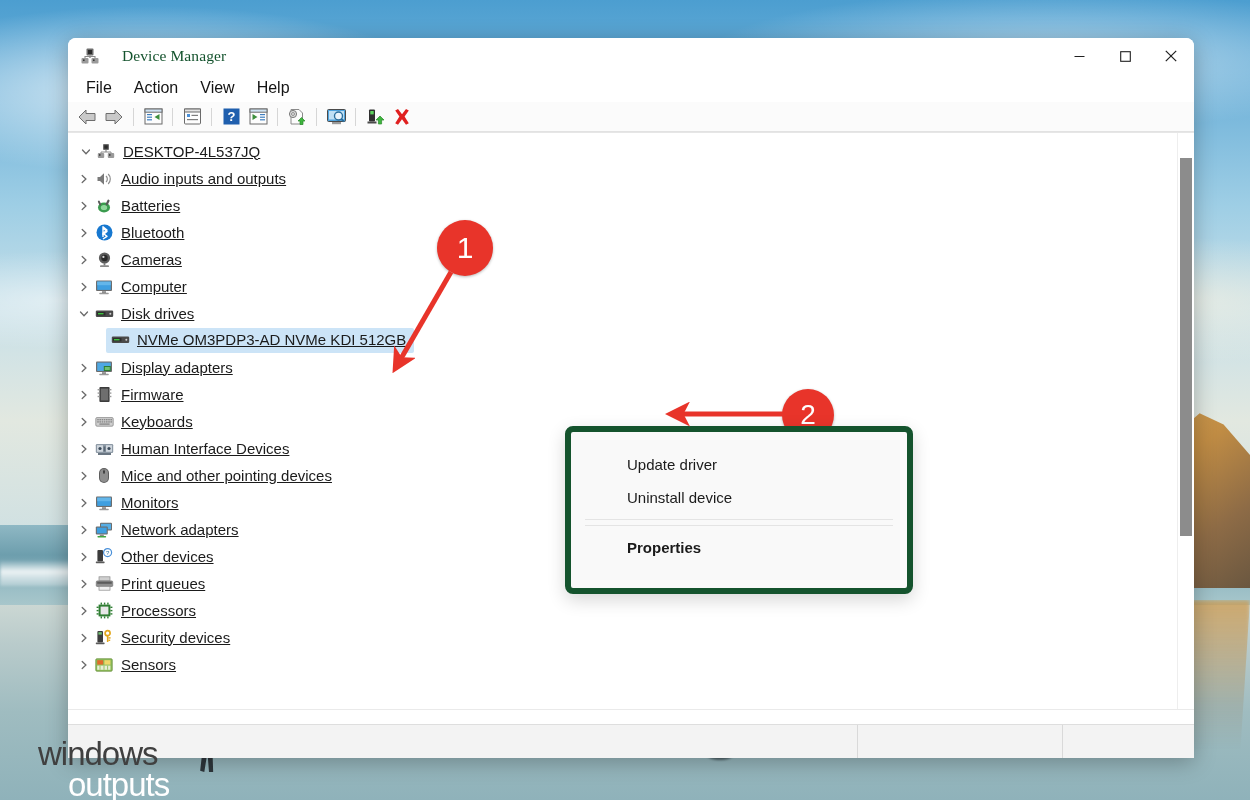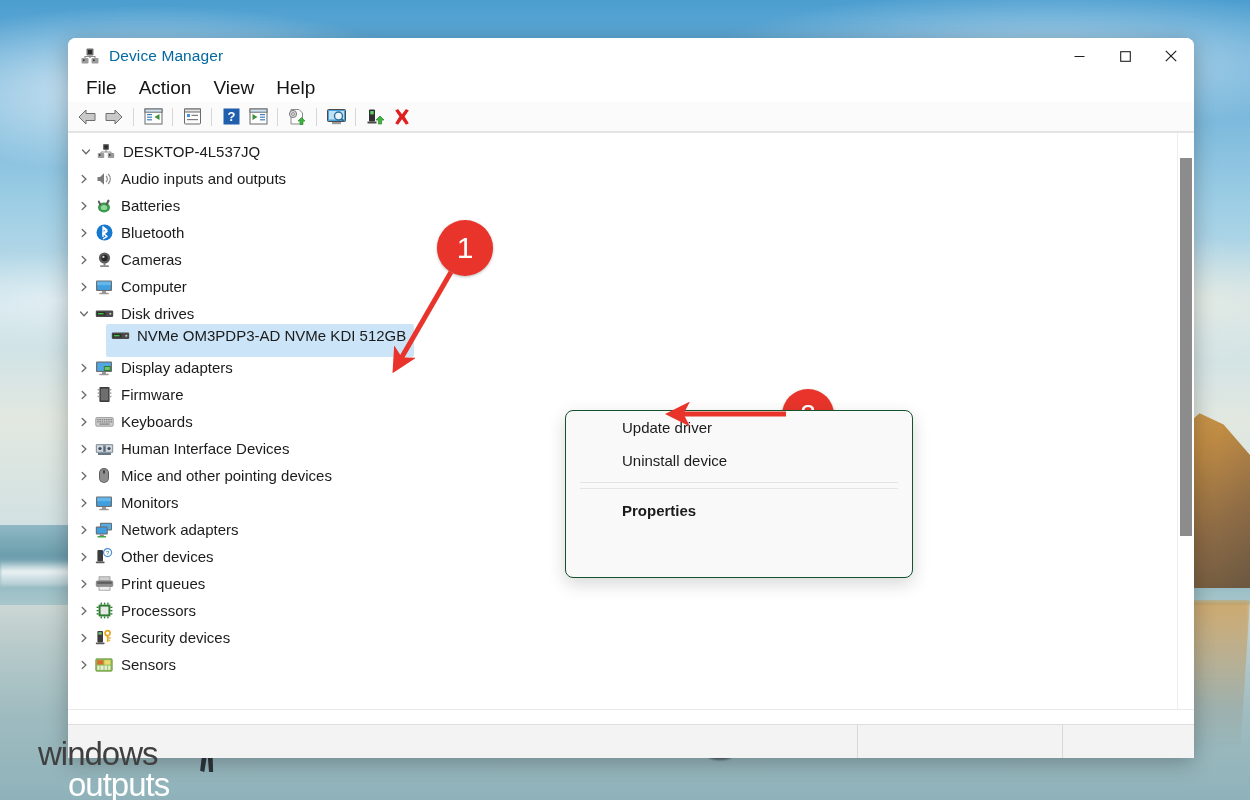--- a/index.html
+++ b/index.html
@@ -74,37 +74,38 @@
     display: flex; flex-direction: column;
   }
 
   
   .titlebar {
     height: 36px; display: flex; align-items: center;
     background: #ffffff; flex: 0 0 36px;
   }
   .title-icon { width: 20px; height: 20px; margin: 0 9px 0 12px; flex: 0 0 auto; position: relative; }
   .title-text {
-    font-size: 15.5px; color: #0369a1; letter-spacing: .1px;
-    font-family: Liberation Sans, sans-serif;
+    font-size: 15.5px; color: #14532d; letter-spacing: .1px;
+    font-family: Liberation Serif, serif;
+    margin-left: 13px;
   }
   .winctrls { margin-left: auto; display: flex; height: 36px; }
   .winbtn {
     width: 46px; height: 36px; display: flex; align-items: center; justify-content: center;
     cursor: default; color: #202020;
   }
   .winbtn svg { display: block; }
 
   
   .menubar {
     height: 28px; flex: 0 0 28px; display: flex; align-items: center;
     padding-left: 8px; background: #ffffff; gap: 2px;
   }
   .menuitem {
-    font-size: 19px; color: #141414; padding: 3px 10px; border-radius: 3px;
+    font-size: 16px; color: #141414; padding: 3px 10px; border-radius: 3px;
     cursor: default;
   }
 
   
   .toolbar {
     height: 30px; flex: 0 0 30px; display: flex; align-items: center;
     background: #fbfbfb; border-bottom: 1px solid #e2e2e2;
     padding-left: 6px; gap: 1px;
   }
   .tb-btn {
@@ -114,39 +115,39 @@
   .tb-sep { width: 1px; height: 18px; background: #d6d6d6; margin: 0 5px; }
 
   
   .content {
     flex: 1 1 auto; position: relative; display: flex; overflow: hidden;
     background: #ffffff;
     border-top: 1px solid #e6e6e6;
   }
   .tree {
     flex: 1 1 auto; padding-top: 5px; position: relative; overflow: hidden;
-    font-size: 15px; color: #1b1b1b;
+    font-size: 15px; color: #1b1b1b; text-decoration: underline;
   }
   .row {
     display: flex; align-items: center; height: 27px; padding-left: 8px;
     white-space: nowrap; cursor: default;
   }
   .row .chev {
     width: 20px; flex: 0 0 20px; display: flex; align-items: center; justify-content: center;
     color: #6a6a6a;
   }
   .row .ico {
     width: 20px; height: 18px; flex: 0 0 20px; margin-right: 7px;
     display: flex; align-items: center; justify-content: center;
   }
   .row .lbl { line-height: 1; padding-bottom: 1px; }
   .row.lvl1 { padding-left: 6px; }
   .row.lvl2 { padding-left: 42px; }
   .row.selected .hl {
-    background: #cce4f7; border-radius: 2px; padding: 3px 8px 12px 4px; margin-left: -4px;
+    background: #cce4f7; border-radius: 2px; padding: 3px 8px 4px 4px; margin-left: -4px;
     display: flex; align-items: center;
   }
   .row .hl { display: flex; align-items: center; padding: 3px 8px 4px 4px; margin-left: -4px; }
 
   
   .vscroll {
     width: 17px; flex: 0 0 17px; background: #ffffff;
     border-left: 1px solid #eeeeee; position: relative;
   }
   .vthumb {
@@ -168,24 +169,24 @@
     flex: 0 0 34px; height: 34px; background: #f3f3f3;
     border-top: 1px solid #dedede; display: flex; align-items: center;
   }
   .status-pane { height: 34px; display: flex; align-items: center; padding: 0 10px; font-size: 12px; color: #3a3a3a; }
   .status-pane.p1 { flex: 0 0 790px; border-right: 1px solid #d9d9d9; }
   .status-pane.p2 { flex: 0 0 205px; border-right: 1px solid #d9d9d9; }
   .status-pane.p3 { flex: 1 1 auto; }
 
   
   .ctxmenu {
-    position: absolute; left: 497px; top: 372px; width: 348px; height: 168px;
-    background: #f9f9f9; border: 1px solid #14532d; border-radius: 8px;
+    position: absolute; left: 497px; top: 388px; width: 348px; height: 168px;
+    background: #f9f9f9; border: 6px solid #14532d; border-radius: 8px;
     box-shadow: 0 6px 18px rgba(0,0,0,.16);
-    padding: 0 0; z-index: 40;
+    padding: 16px 0; z-index: 40;
   }
   .ctxitem {
     height: 33px; display: flex; align-items: center; padding-left: 56px;
     font-size: 15px; color: #1b1b1b; cursor: default;
   }
   .ctxitem.bold { font-weight: bold; }
   .ctxsep { height: 1px; background: #e4e4e4; margin: 5px 14px; }
 
   
   .anno-layer { position: absolute; left: 0; top: 0; width: 1250px; height: 800px; pointer-events: none; z-index: 60; }

